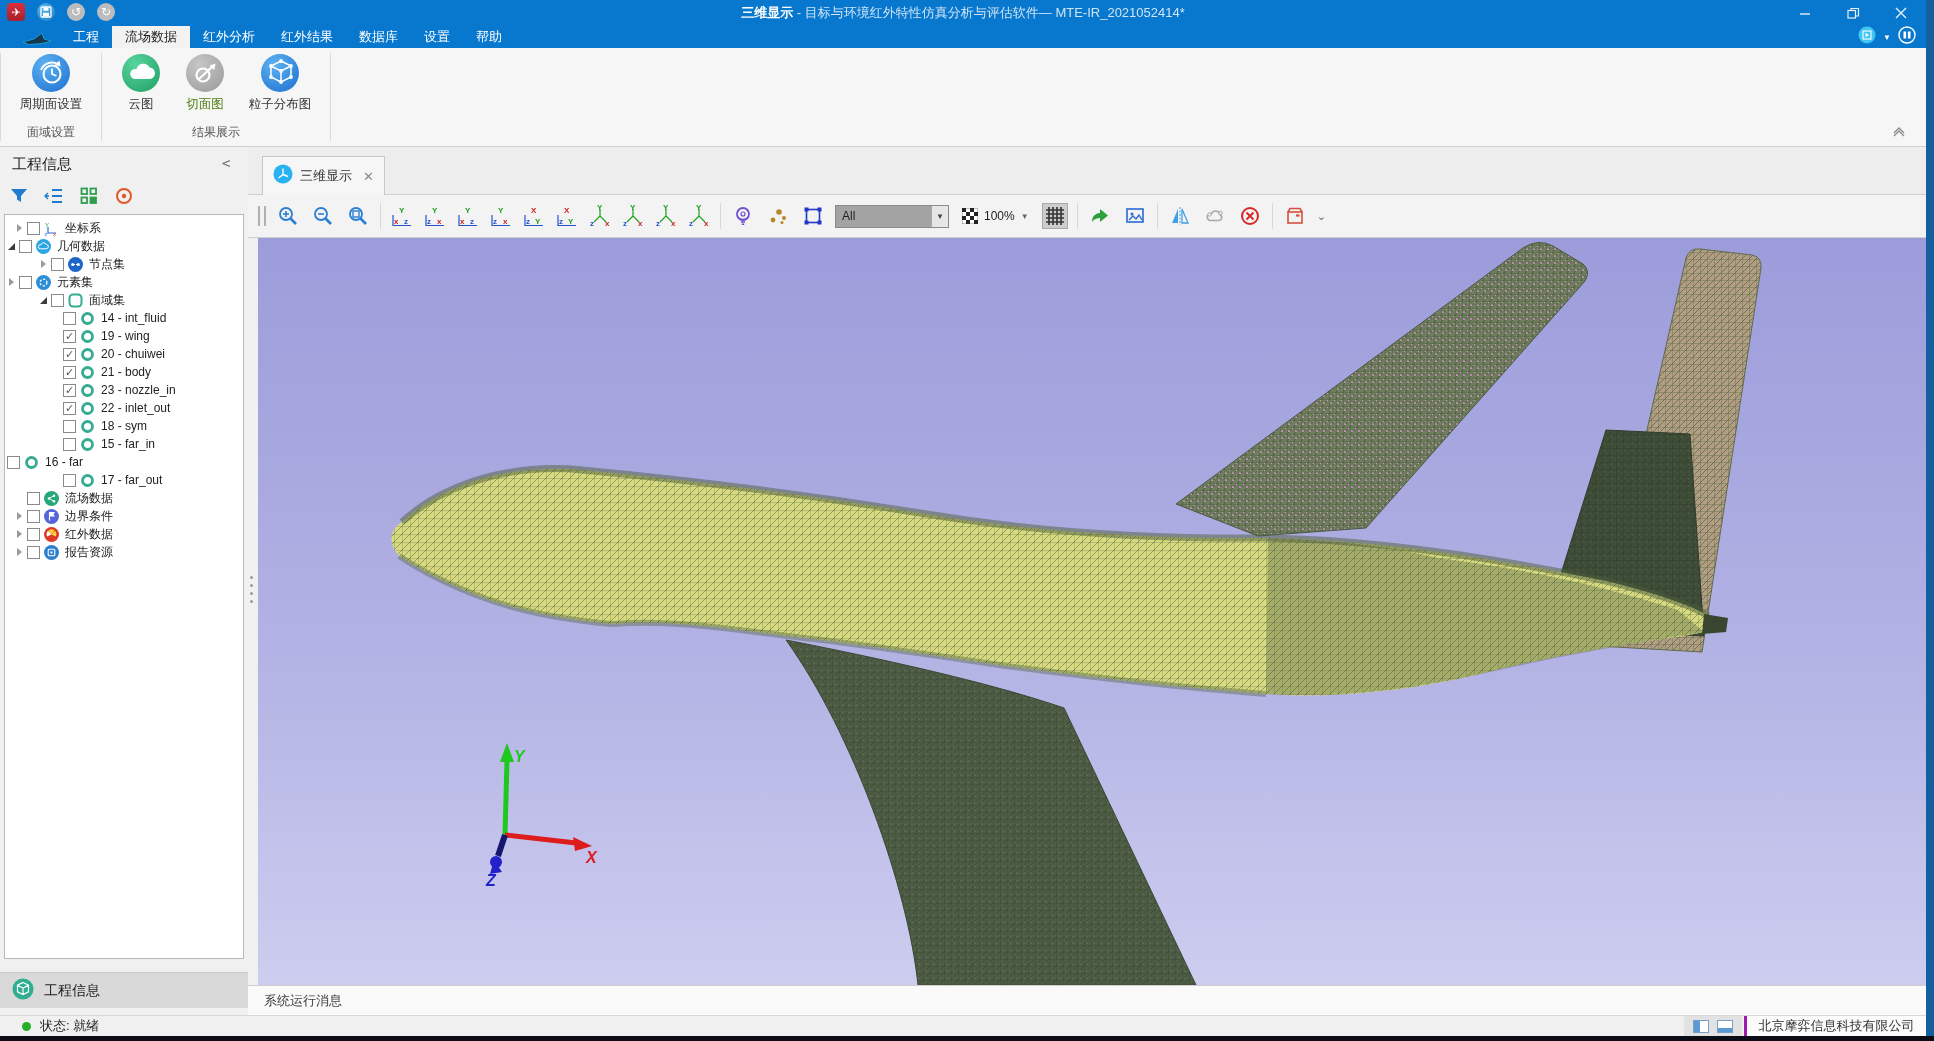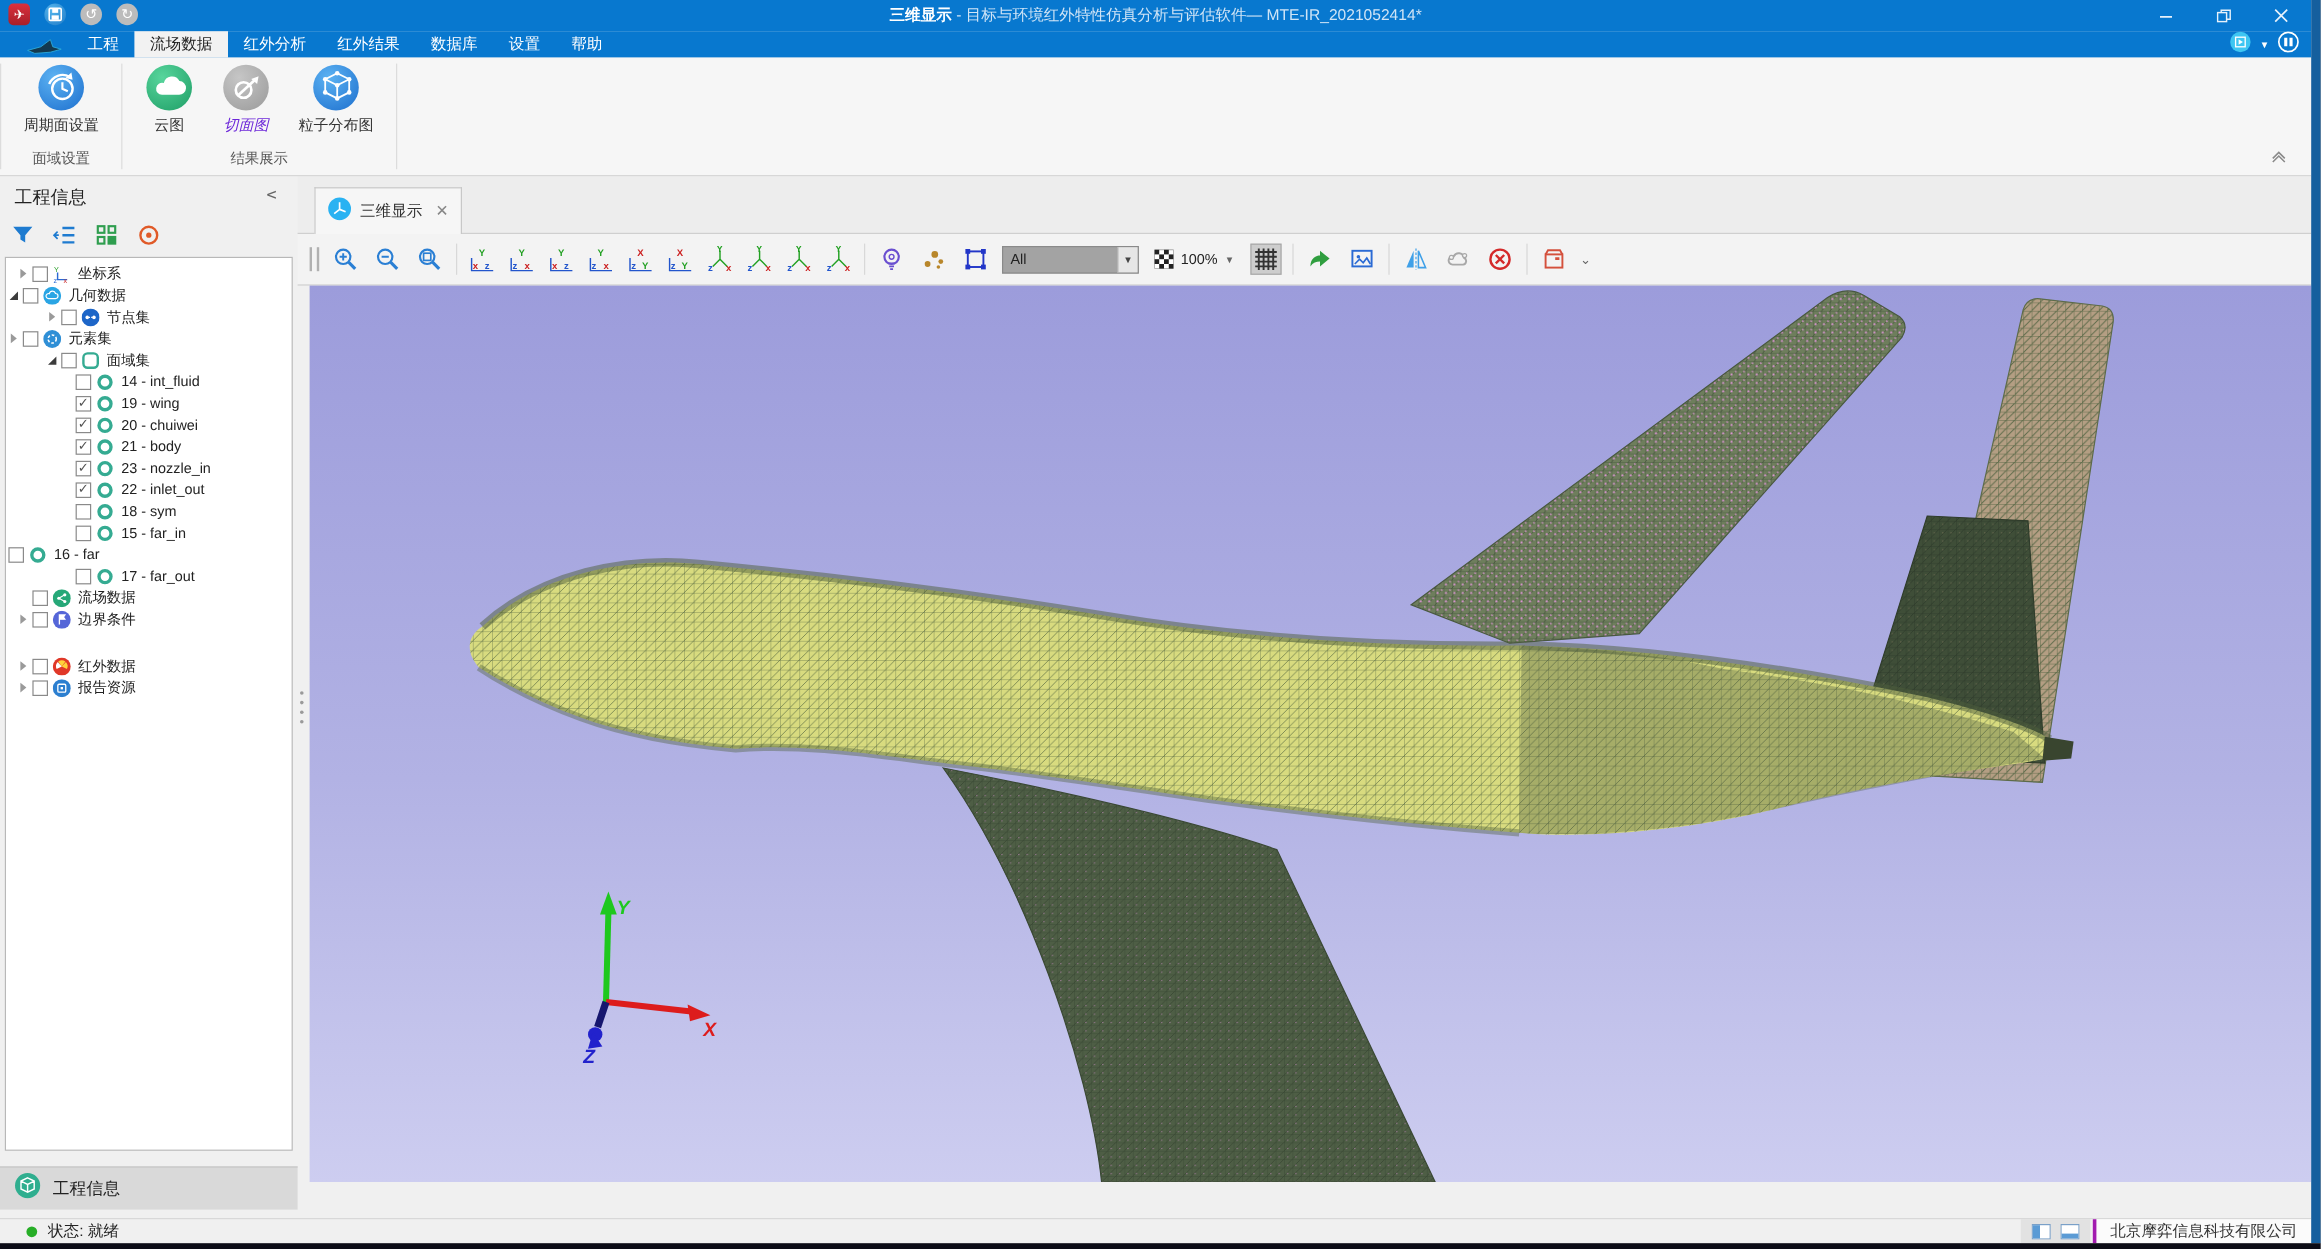--- a/index.html
+++ b/index.html
@@ -31,21 +31,21 @@
   .ribbon{position:absolute;left:0;top:48px;width:1926px;height:99px;background:#f6f6f6;border-bottom:1px solid #cfcfcf;display:flex;}
   .rgroup{display:flex;flex-direction:column;padding-top:6px;}
   .rbtns{display:flex;flex:1;align-items:flex-start;justify-content:center;gap:2px;padding:0 8px;}
   .rbtn{display:flex;flex-direction:column;align-items:center;width:62px;}
   .rbtn.wide{width:84px;}
   .rb-circle{width:38px;height:38px;border-radius:50%;display:flex;align-items:center;justify-content:center;}
   .rb-blue{background:radial-gradient(circle at 35% 28%,#5cb2f2,#1d6fce);}
   .rb-green{background:radial-gradient(circle at 35% 28%,#57d59c,#1f9e66);}
   .rb-gray{background:radial-gradient(circle at 35% 28%,#c6c6c6,#9a9a9a);}
   .rb-label{margin-top:4px;font-size:12.5px;color:#333;white-space:nowrap;}
-  .rbtn.disabled .rb-label{color:#6d28d9;font-style:italic;}
+  .rbtn.disabled .rb-label{color:#4d7c0f;}
   .rlabel{height:22px;text-align:center;font-size:12px;color:#555;}
   .rsep{width:1px;background:#dcdcdc;margin:5px 0;}
   .ribbon-collapse{position:absolute;right:20px;bottom:4px;color:#8a8a8a;}
 
   
   .leftpanel{position:absolute;left:0;top:147px;width:248px;height:868px;background:#f0f0f0;}
   .lp-header{position:absolute;left:12px;top:8px;font-size:15px;color:#222;}
   .lp-collapse{position:absolute;left:222px;top:8px;font-size:14px;color:#666;font-family:"DejaVu Sans Mono",monospace;}
   .lp-tools{position:absolute;left:8px;top:38px;display:flex;gap:13px;}
   .lp-tool{width:22px;height:22px;display:flex;align-items:center;justify-content:center;}
@@ -454,21 +454,21 @@
           </span>
           <span class="tcheck"></span>
           <span class="ticon">
             <svg width="15" height="15">
               <circle cx="7.5" cy="7.5" r="7.5" fill="#5566d8"></circle>
               <path d="M5.5,11.5 V3.5 H10 L8.8,5.2 10,7 H5.5" stroke="#fff" stroke-width="1.1" fill="#fff"></path>
             </svg>
           </span>
           <span class="tlabel">边界条件</span>
         </div>
-        <div class="trow" style="padding-left: 8px; margin-top: 21px;">
+        <div class="trow" style="padding-left: 8px;">
           <span class="tarrow">
             <i class="tri-c"></i>
           </span>
           <span class="tcheck"></span>
           <span class="ticon">
             <svg width="15" height="15">
               <circle cx="7.5" cy="7.5" r="7.5" fill="#e03828"></circle>
               <path d="M7.5,7.5 L4.5,3.2 A5.3,5.3 0 0 1 10.5,3.2 Z" fill="#ffd23a"></path>
               <path d="M7.5,7.5 L3.2,9.6 A5.3,5.3 0 0 1 4.1,3.7 Z" fill="#fff"></path>
               <path d="M7.5,7.5 L11.8,9.6 A5.3,5.3 0 0 0 10.9,3.7 Z" fill="#ffd23a"></path>
@@ -783,20 +783,23 @@
           <line x1="247" y1="597" x2="240" y2="618" stroke="#16166e" stroke-width="6"></line>
           <circle cx="238" cy="624" r="6" fill="#2222cc"></circle>
           <polygon points="232,636 244,634 236,622" fill="#2222cc"></polygon>
           <text x="256" y="524" font-size="16" font-style="italic" font-weight="bold" fill="#1ec81e">Y</text>
           <text x="328" y="625" font-size="16" font-style="italic" font-weight="bold" fill="#dd1c1c">X</text>
           <text x="228" y="648" font-size="16" font-style="italic" font-weight="bold" fill="#2222cc">Z</text>
         </g>
       </svg>
     </div>
 
+    <div class="msgbar">
+      <span>系统运行消息</span>
+    </div>
   </div>
 
   <div class="split-dots">
       <i></i>
       <i></i>
       <i></i>
       <i></i>
     </div>
 
   <div class="statusbar">

